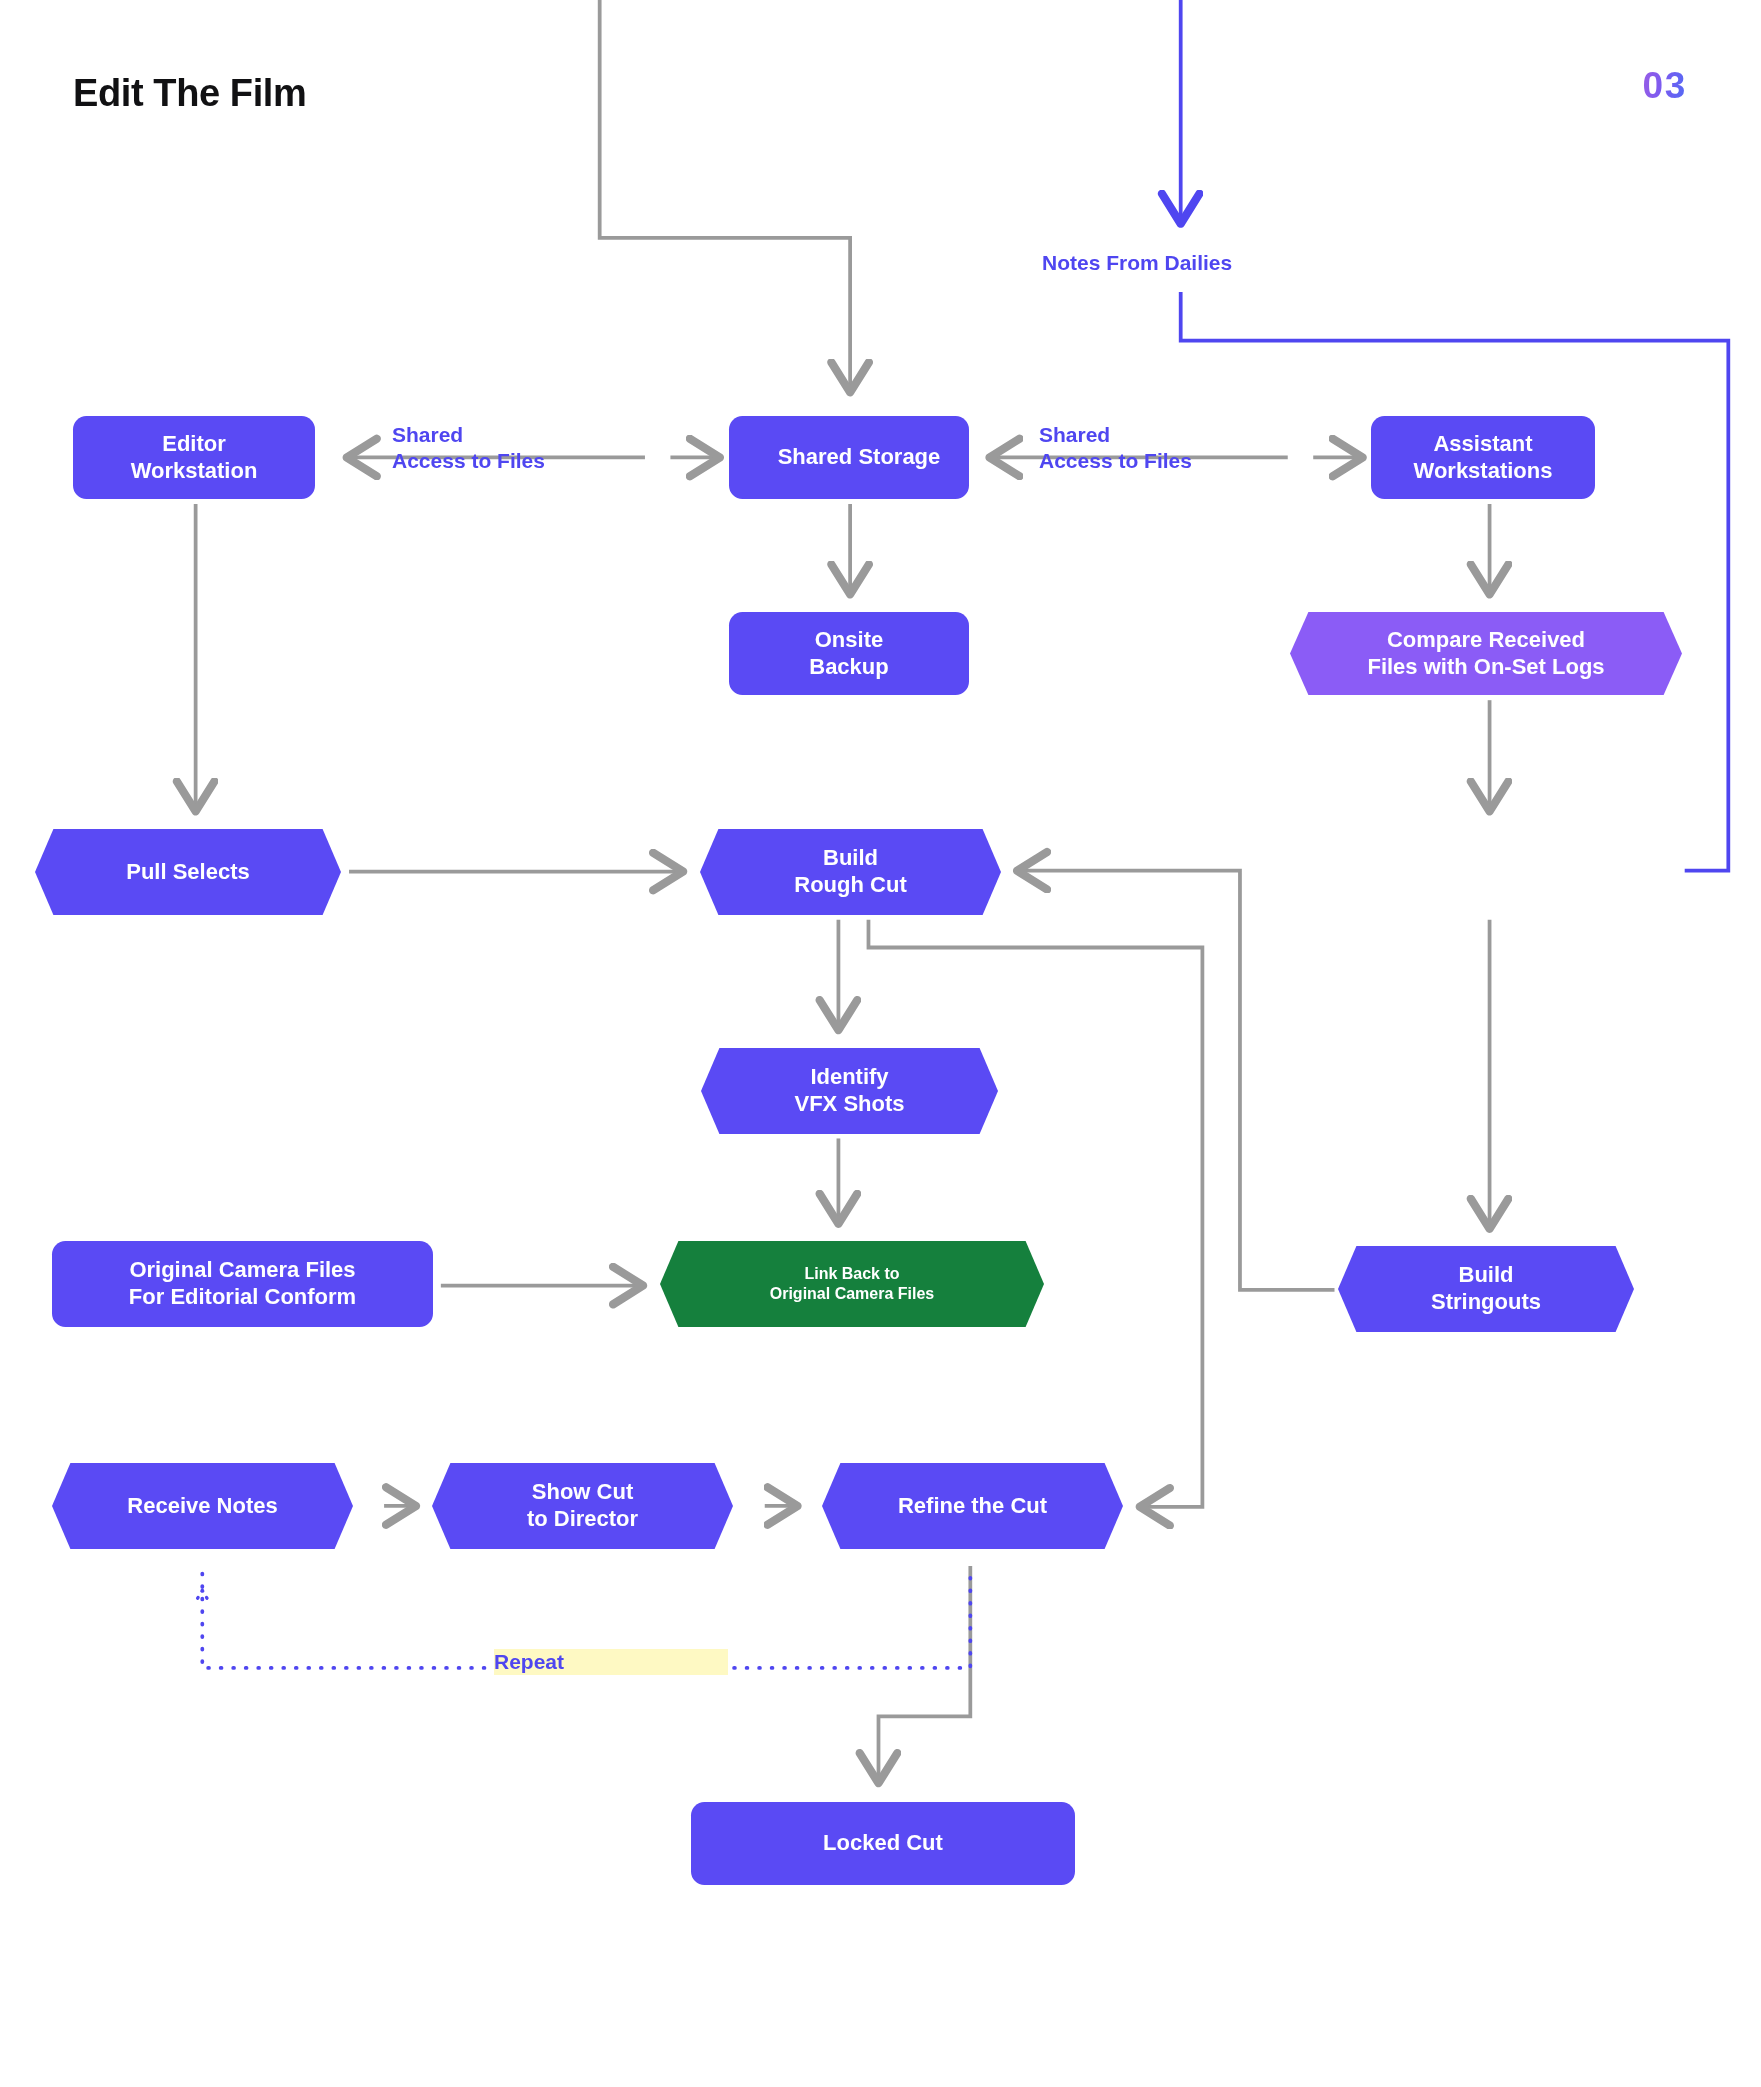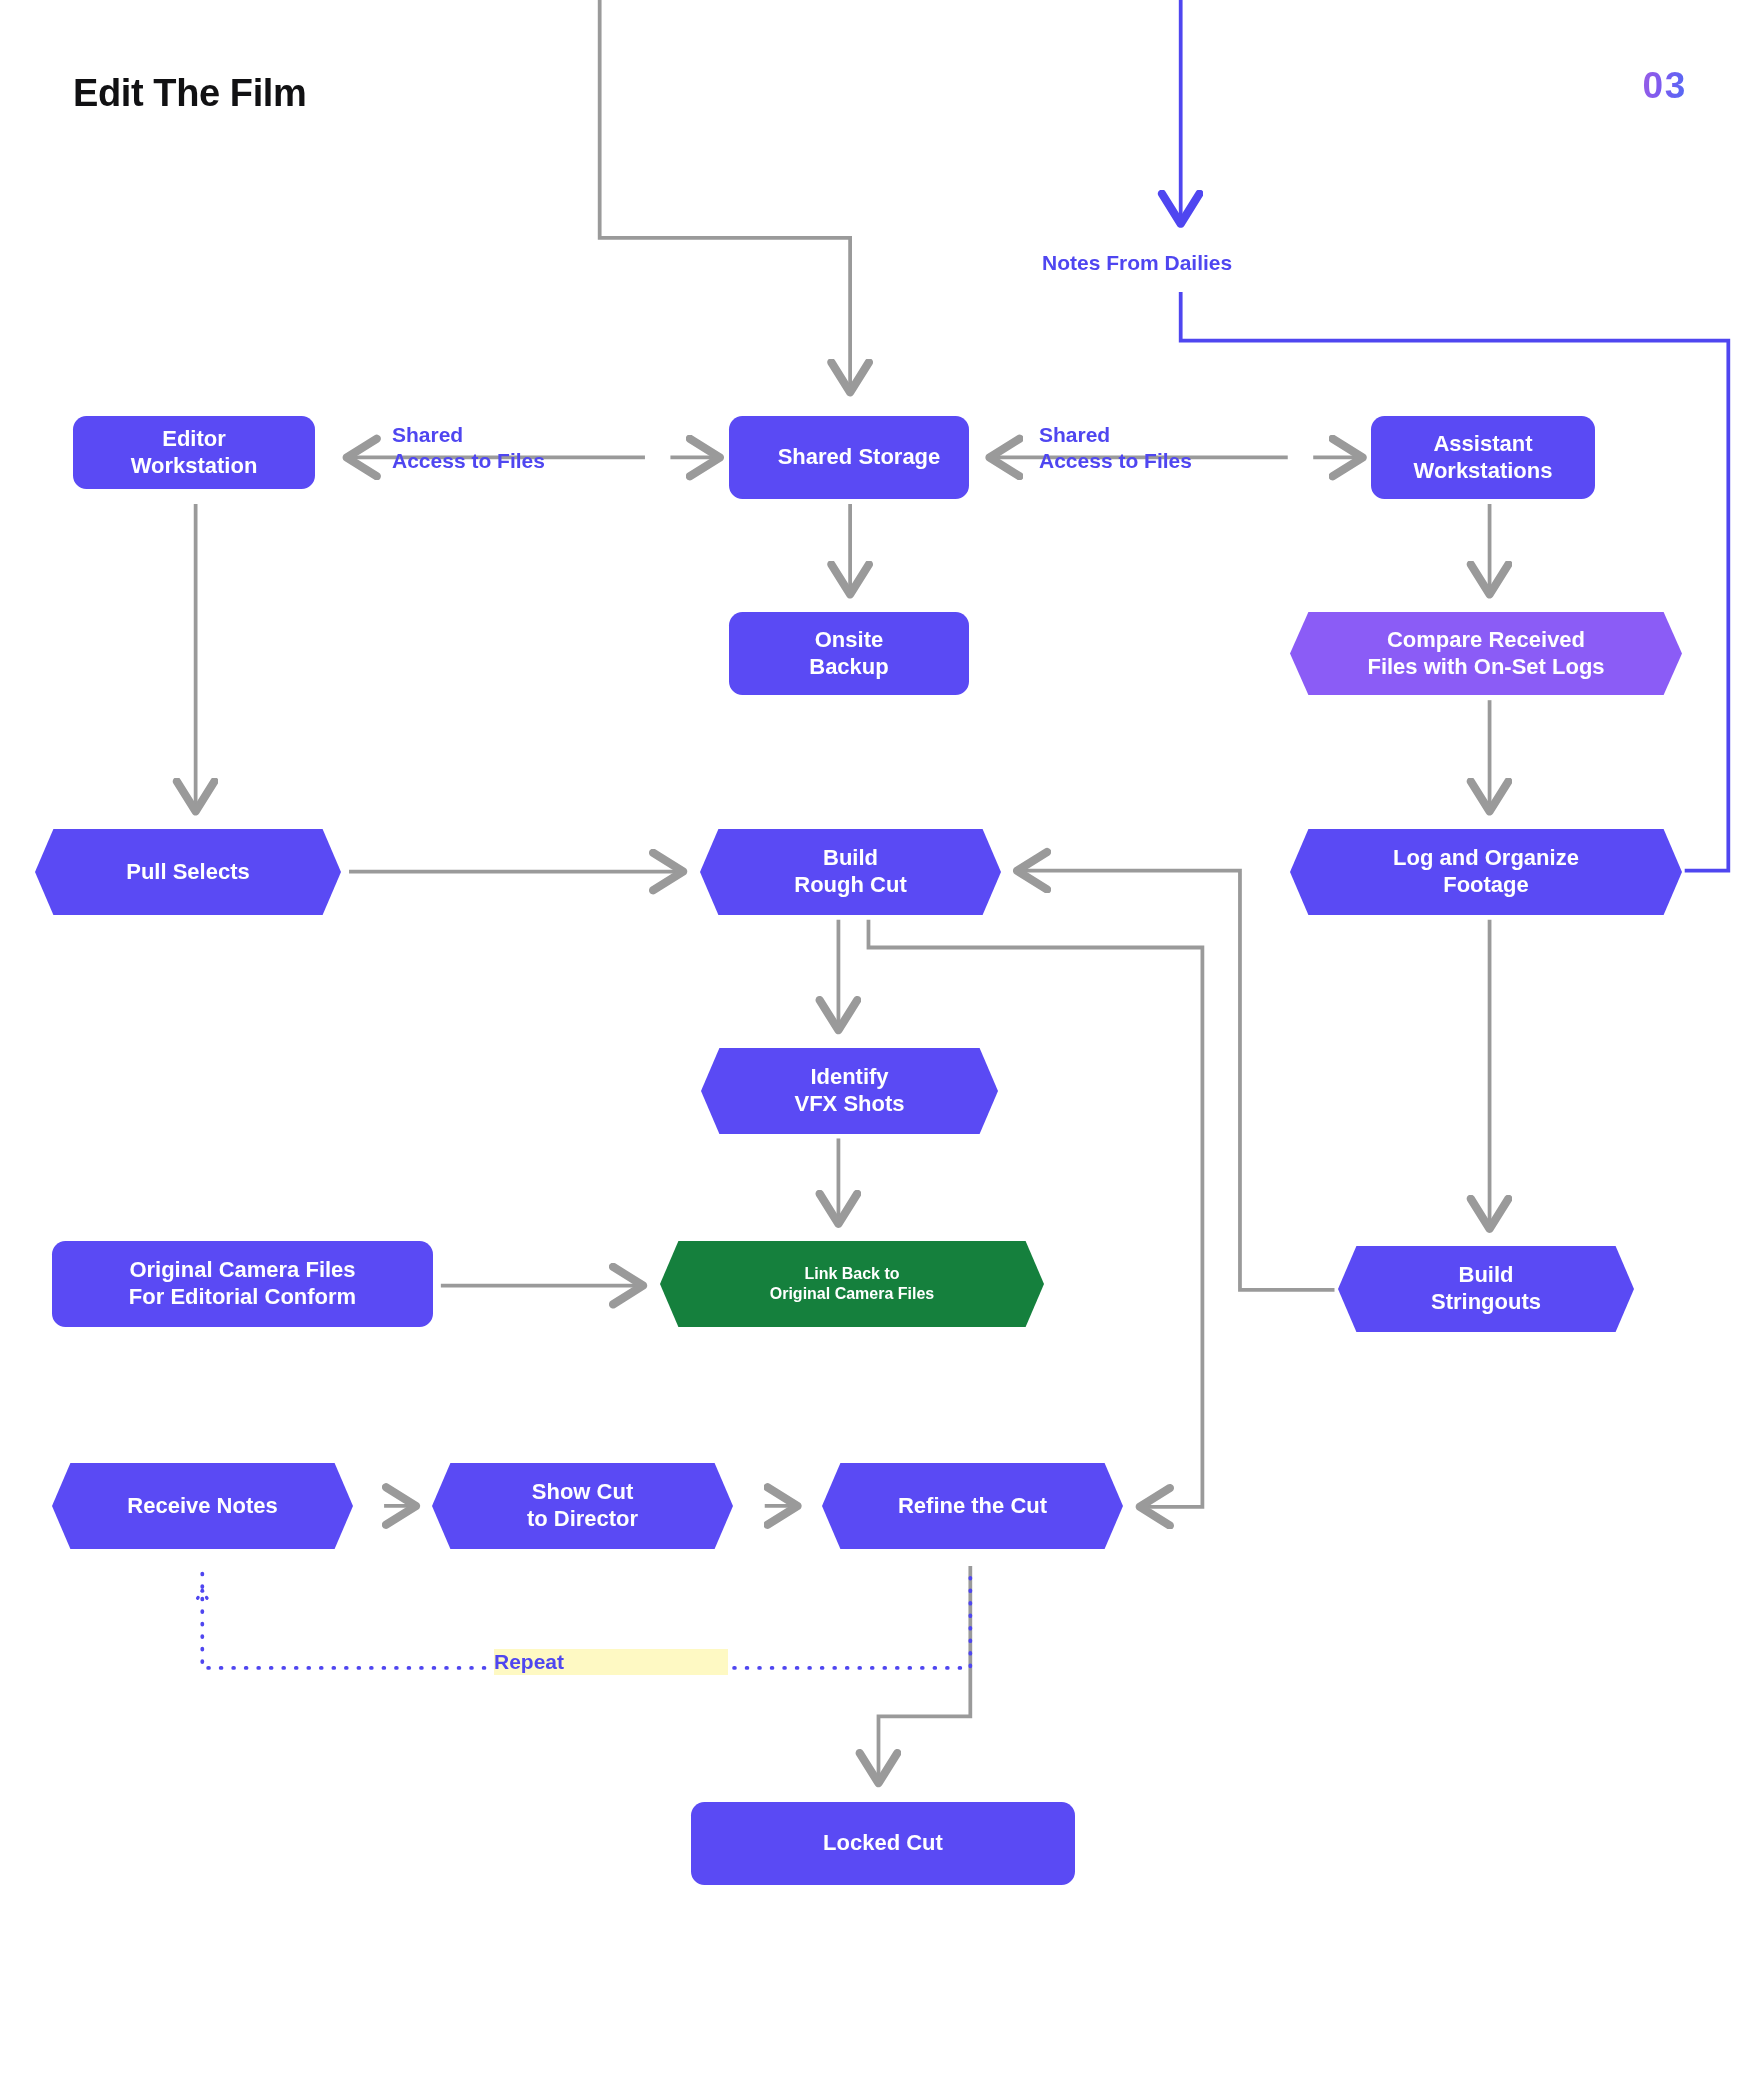--- a/index.html
+++ b/index.html
@@ -81,21 +81,21 @@
     </g>
 
     <g fill="none" stroke="#4f46f0" stroke-width="4.5" stroke-linecap="round" stroke-dasharray="1 14">
       <path d="M1162,1890 L1162,1998 L242,1998 L242,1880"></path>
     </g>
     <path d="M242,1905 L232,1922 M242,1905 L252,1922" fill="none" stroke="#4f46f0" stroke-width="4" stroke-linecap="round" stroke-dasharray="1 9"></path>
 
     <rect x="650" y="1975" width="160" height="46" fill="#ffffff"></rect>
   </svg>
 
-  <div class="node rect" style="left:73px;top:416px;width:242px;height:73px;background:#5a4af4;font-size:22px;">
+  <div class="node rect" style="left:73px;top:416px;width:242px;height:83px;background:#5a4af4;font-size:22px;">
     <span style="white-space:pre-line;">Editor
 Workstation</span>
   </div>
 
   <div class="node rect" style="left:729px;top:416px;width:240px;height:83px;background:#5a4af4;font-size:22px;">
     <span style="white-space:pre-line;margin-left:20px;">Shared Storage</span>
   </div>
 
   <div class="node rect" style="left:1371px;top:416px;width:224px;height:83px;background:#5a4af4;font-size:22px;">
     <span style="white-space:pre-line;">Assistant
@@ -114,24 +114,20 @@
 
   <div class="node hex" style="left:35px;top:829px;width:306px;height:86px;background:#5a4af4;font-size:22px;">
     <span style="white-space:pre-line;">Pull Selects</span>
   </div>
 
   <div class="node hex" style="left:700px;top:829px;width:301px;height:86px;background:#5a4af4;font-size:22px;">
     <span style="white-space:pre-line;">Build
 Rough Cut</span>
   </div>
 
-  <div class="node hex" style="left:1290px;top:829px;width:392px;height:86px;background:#5a4af4;font-size:22px;">
-    <span style="white-space:pre-line;">Log and Organize
-Footage</span>
-  </div>
 
   <div class="node hex" style="left:701px;top:1048px;width:297px;height:86px;background:#5a4af4;font-size:22px;">
     <span style="white-space:pre-line;">Identify
 VFX Shots</span>
   </div>
 
   <div class="node rect" style="left:52px;top:1241px;width:381px;height:86px;background:#5a4af4;font-size:22px;">
     <span style="white-space:pre-line;">Original Camera Files
 For Editorial Conform</span>
   </div>

